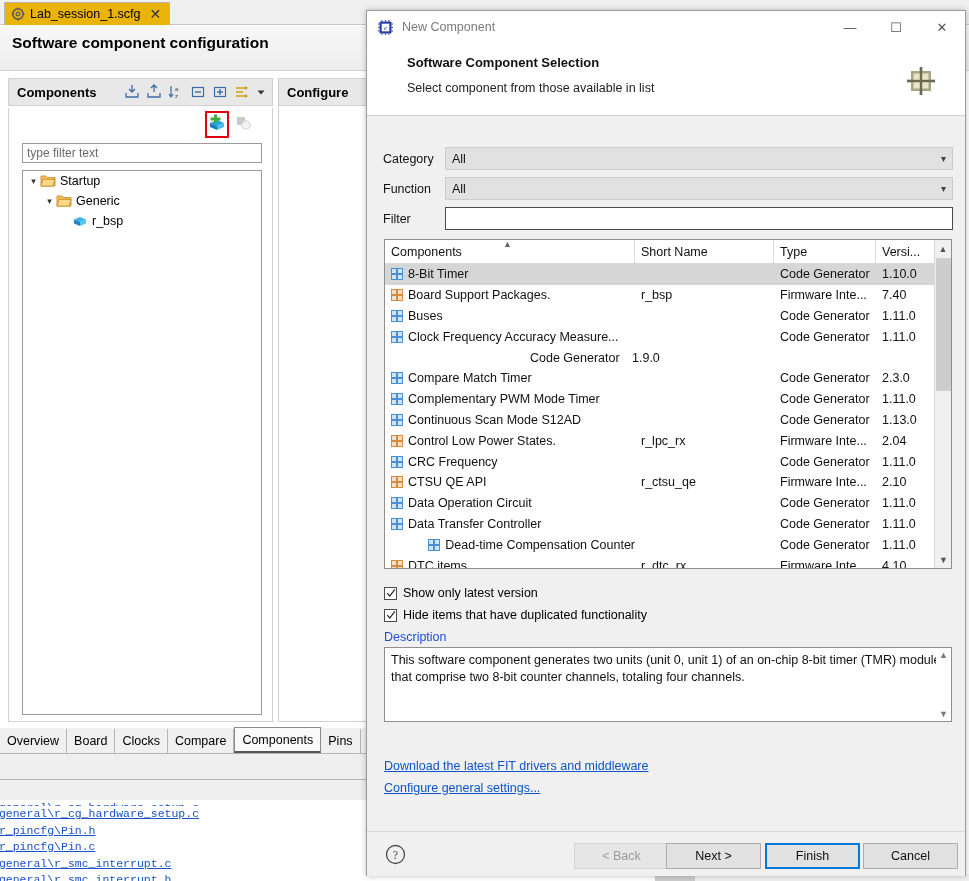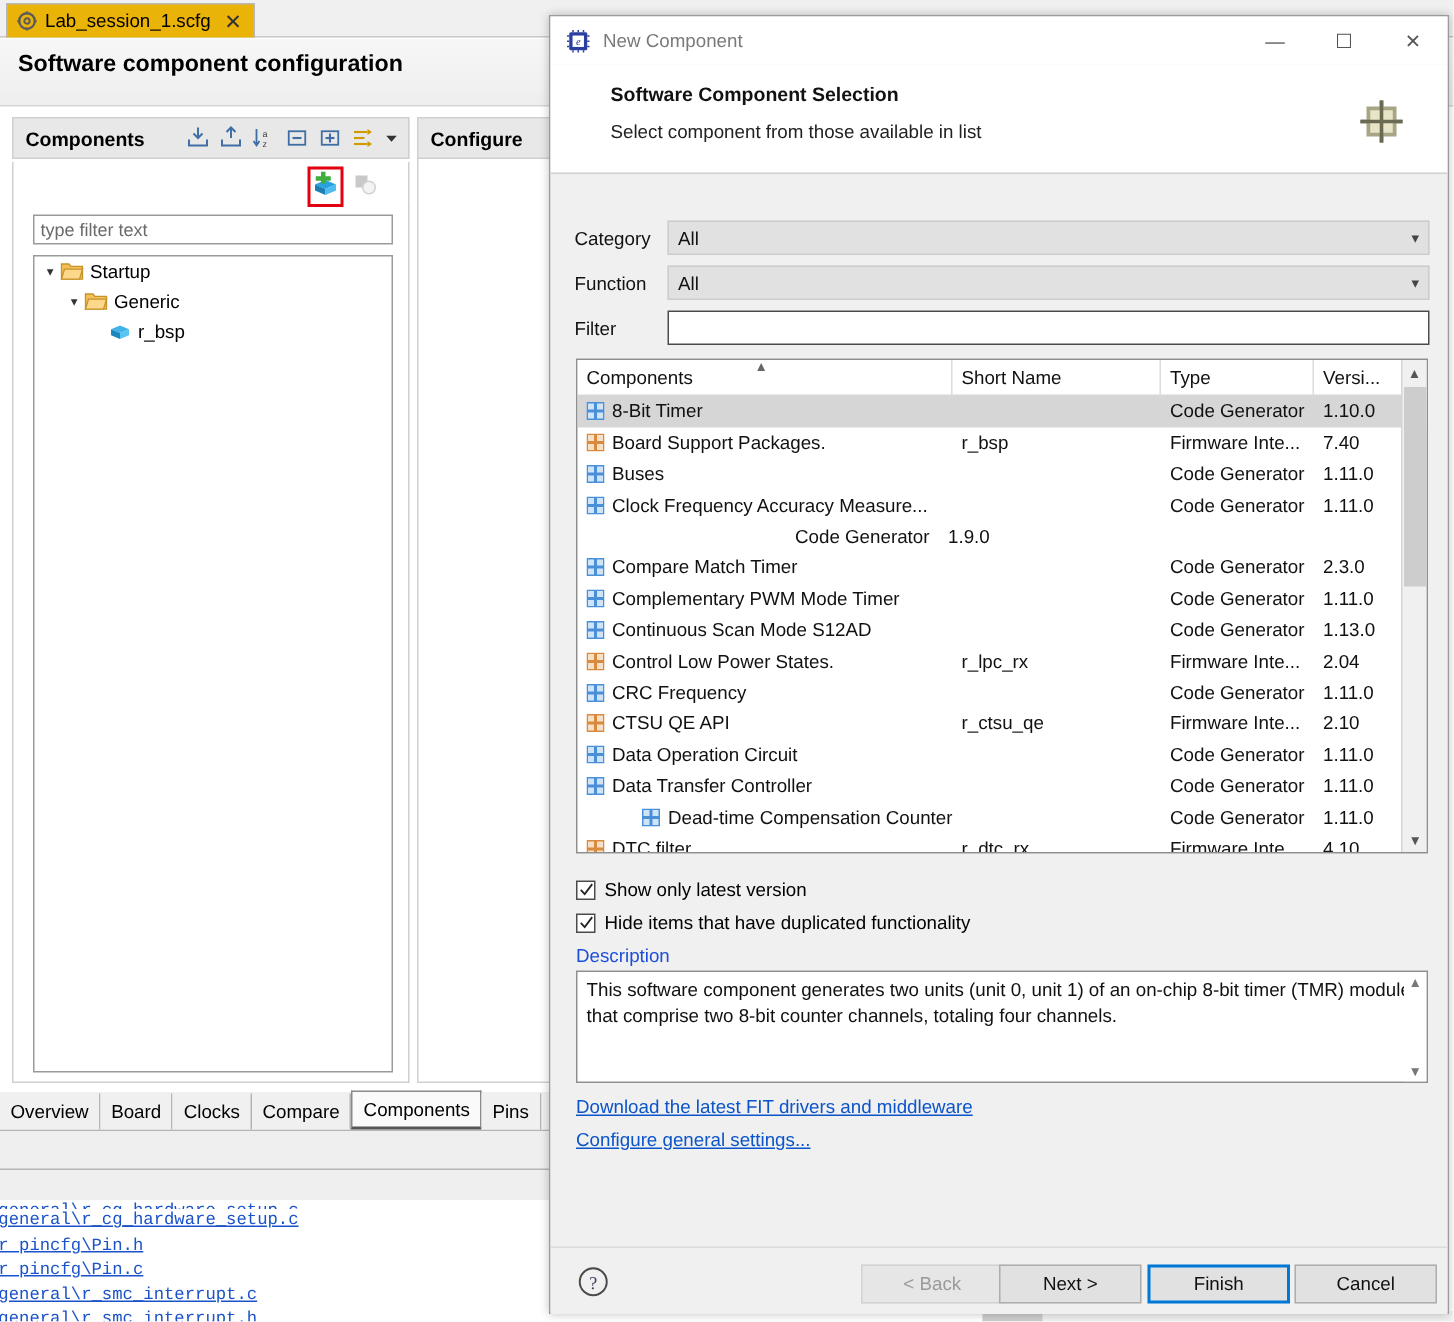--- a/index.html
+++ b/index.html
@@ -223,21 +223,21 @@
   .desc-label { position:absolute; font-size:12.5px; color:#1d4ed8; }
   .desc-box {
     position:absolute; width: 568px; height: 75px; border: 1px solid #8f8f8f;
     background:#fff; font-size: 12.5px; color:#111; padding: 4px 6px; line-height: 17px;
     overflow:hidden;
   }
   .desc-scroll { position:absolute; right:0; top:0; width: 15px; height: 73px; background:#fff; }
   .desc-scroll .a { position:absolute; left:0; width:15px; height:14px; display:flex; align-items:center; justify-content:center; color:#777; font-size:9px;}
 
   .link {
-    position:absolute; font-size:12.5px; color:#0b54c9; text-decoration: underline; cursor:pointer;
+    position:absolute; font-size:12.5px; color:#0b54c9; text-decoration: underline; cursor:pointer;margin-top:28px;
   }
 
   .dlg-footer {
     position: absolute; left: 0; top: 820px; width: 598px; height: 45px; background: #f0f0f0;
     border-top: 1px solid #dadada;
   }
   .help-ic { position:absolute; left: 18px; top: 12px; width:21px; height:21px; cursor:pointer;}
   .btn {
     position:absolute; top: 11px; height: 26px; width: 95px;
     background: #e1e1e1; border: 1px solid #adadad; font-size: 12.5px; color:#111;
@@ -816,21 +816,21 @@
             </div>
             <div class="trow">
               <div class="td" style="width: 250px;">
                 <svg class="gridic" viewBox="0 0 12 12" width="12" height="12">
                   <rect x="0" y="0" width="12" height="12" fill="#d98a3c"></rect>
                   <rect x="1" y="1" width="4" height="4" fill="#f6e0c8"></rect>
                   <rect x="7" y="1" width="4" height="4" fill="#f6e0c8"></rect>
                   <rect x="1" y="7" width="4" height="4" fill="#f6e0c8"></rect>
                   <rect x="7" y="7" width="4" height="4" fill="#f6e0c8"></rect>
                 </svg>
-                <span>DTC filter</span>
+                <span>DTC items</span>
               </div>
               <div class="td" style="width: 139px;">
                 <span>r_dtc_rx</span>
               </div>
               <div class="td" style="width: 102px;">
                 <span>Firmware Inte...</span>
               </div>
               <div class="td" style="width: 60px;">
                 <span>4.10</span>
               </div>

